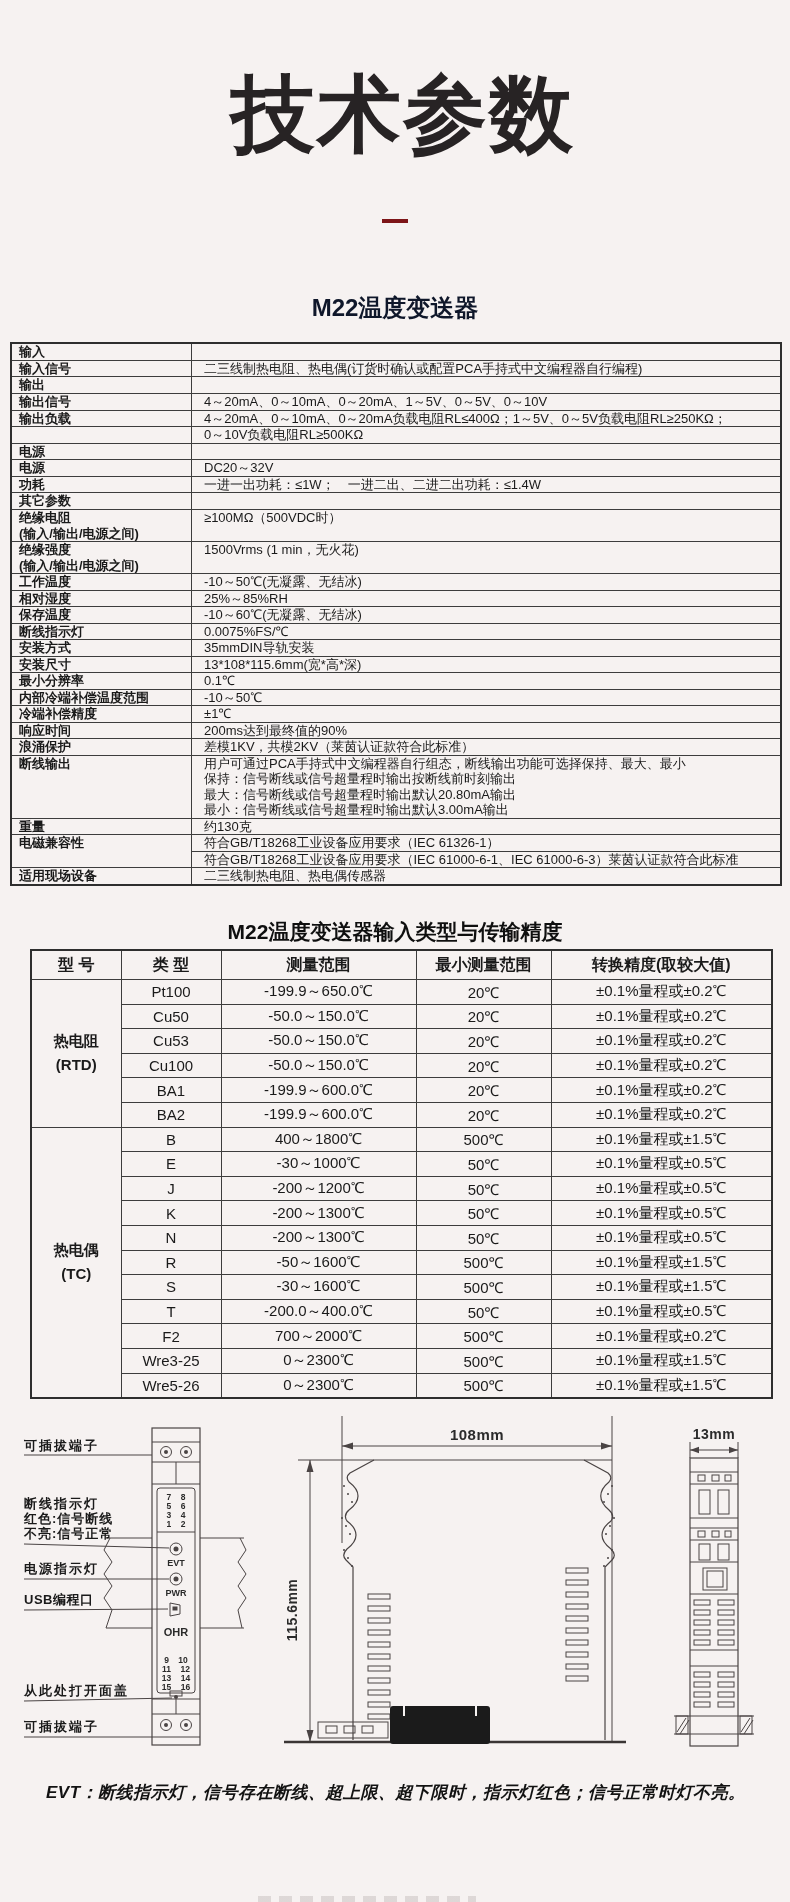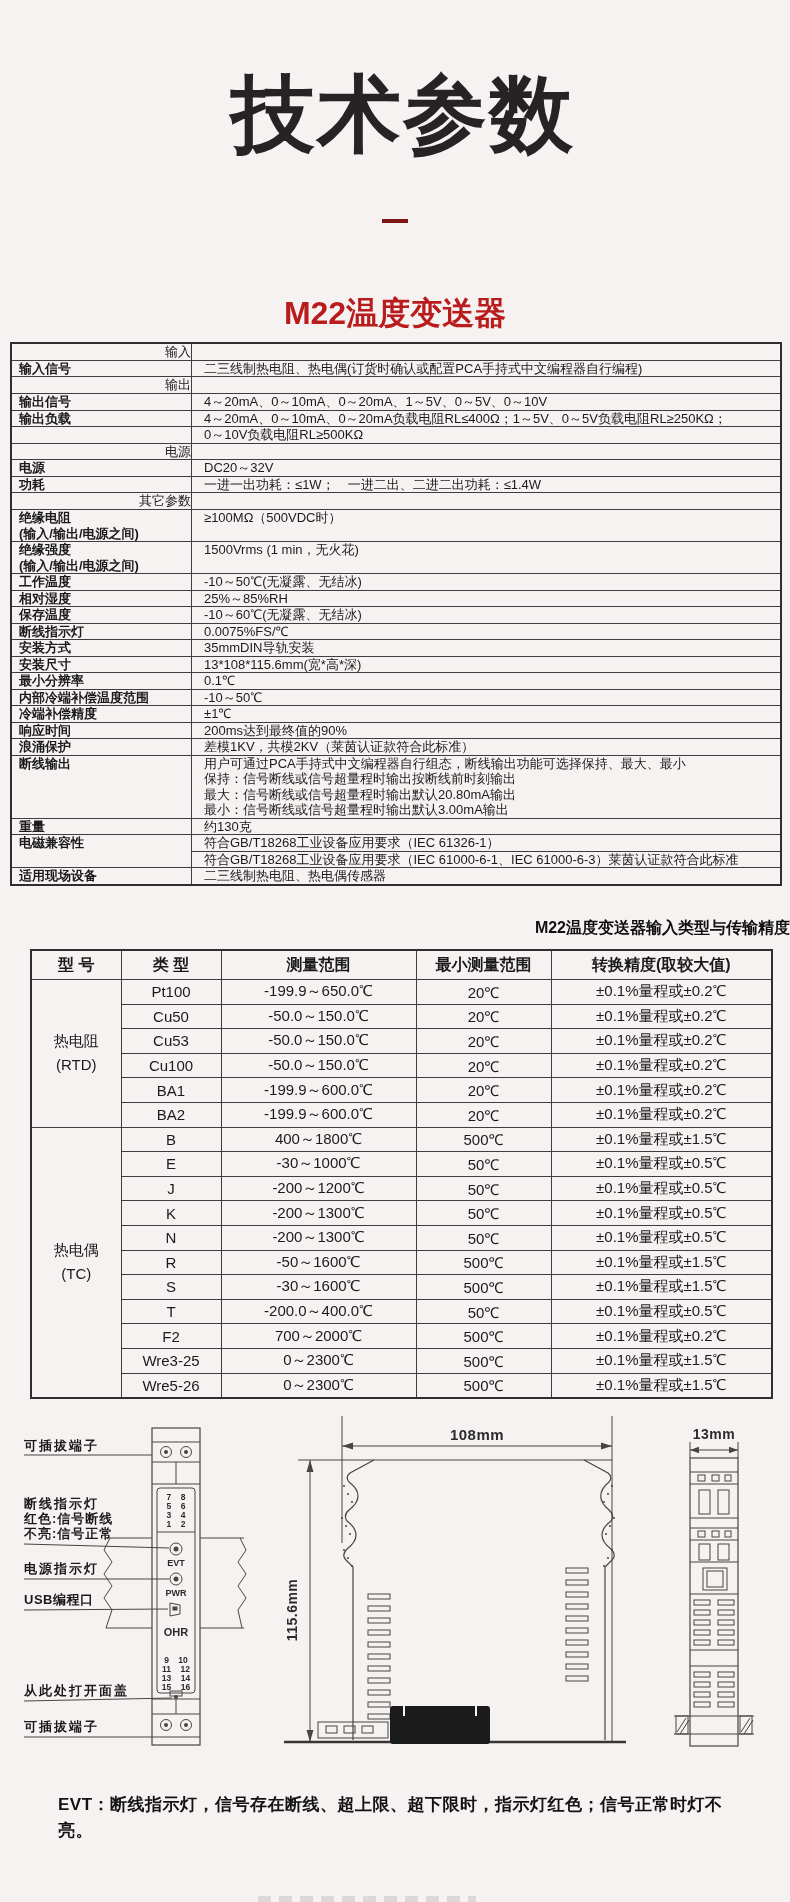--- a/index.html
+++ b/index.html
@@ -1,51 +1,51 @@
 <!DOCTYPE html>
 <html><head>
 <meta charset="utf-8">
 <style>
   html,body{margin:0;padding:0;}
   body{width:790px;height:1902px;position:relative;background:#f6f2f1;
        font-family:"Liberation Sans",sans-serif;color:#1a1a1a;overflow:hidden;}
   .center{left:0;width:790px;text-align:center;}
   .page-title{position:absolute;top:68px;font-size:84px;font-weight:900;color:#272324;letter-spacing:2px;line-height:1.1;margin-left:8px;}
   .dash{position:absolute;top:219px;left:382px;width:26px;height:4px;background:#7d1518;}
-  .h1{position:absolute;top:292px;font-size:32px;font-weight:700;color:#b91c1c;}
-  .h2{position:absolute;top:918px;font-size:16px;font-weight:700;color:#0f0f0f;text-align:right;}
+  .h1{position:absolute;top:292px;font-size:24px;font-weight:700;color:#0f172a;}
+  .h2{position:absolute;top:918px;font-size:21px;font-weight:700;color:#0f0f0f;}
 
   table{border-collapse:collapse;background:transparent;}
   .t1{position:absolute;left:10px;top:342px;width:772px;font-size:13px;border:2px solid #2e2e2e;table-layout:fixed;}
   .t1 td{border:1px solid #3d3d3d;vertical-align:top;padding:0;}
   .t1 td.lbl{width:172px;padding:0 0 0 7px;font-weight:bold;}
   .t1 td.val{padding:0 0 0 12px;}
   .t1 td div{line-height:15.5px;height:15.5px;white-space:nowrap;overflow:visible;}
-  .t1 tr.section td{font-weight:400;text-align:right;}
+  .t1 tr.section td{font-weight:700;}
   .t1 tr.section td div{height:15.8px;}
 
   .t2{position:absolute;left:30px;top:949px;width:741px;font-size:15px;text-align:center;border:2px solid #2e2e2e;table-layout:fixed;}
   .t2 th,.t2 td{border:1px solid #3d3d3d;padding:0;}
   .t2 th{height:28px;font-weight:700;font-size:16px;}
   .t2 td{height:23.6px;font-weight:400;}
   .t2 td.grp{vertical-align:middle;}
-  .t2 td.grp div{line-height:24px;}
+  .t2 td.grp div{line-height:24px;font-weight:bold;}
 
   .diagram{position:absolute;left:0;top:1398px;}
   .dlabel{font-size:13px;font-weight:700;letter-spacing:2px;fill:#1a1a1a;}
   .dnum{font-size:8.5px;font-weight:700;fill:#2b2b2b;word-spacing:7px;}
   .dled{font-size:9px;font-weight:700;fill:#2b2b2b;}
   .ddim{font-size:14px;font-weight:700;fill:#2b2b2b;letter-spacing:0.5px;}
   .stk{stroke:#4a4444;stroke-width:1.2;fill:none;}
   .thin{stroke:#4a4444;stroke-width:1;fill:none;}
   .fil{fill:#4a4444;stroke:none;}
 
   .notes{position:absolute;left:46px;top:1780px;width:700px;font-size:17px;font-weight:700;
          line-height:26px;color:#121212;letter-spacing:0.5px;}
-  .notes p{margin:12px;}
+  .notes p{margin:0;font-style:italic;}
   .sliver{position:absolute;left:258px;top:1896px;width:218px;height:6px;opacity:.85;
           background:repeating-linear-gradient(90deg,#d9d3d2 0 13px,transparent 13px 21px);}
 </style>
 </head>
 <body>
 
 <div class="page-title center">技术参数</div>
 <div class="dash"></div>
 <div class="h1 center">M22温度变送器</div>
 

